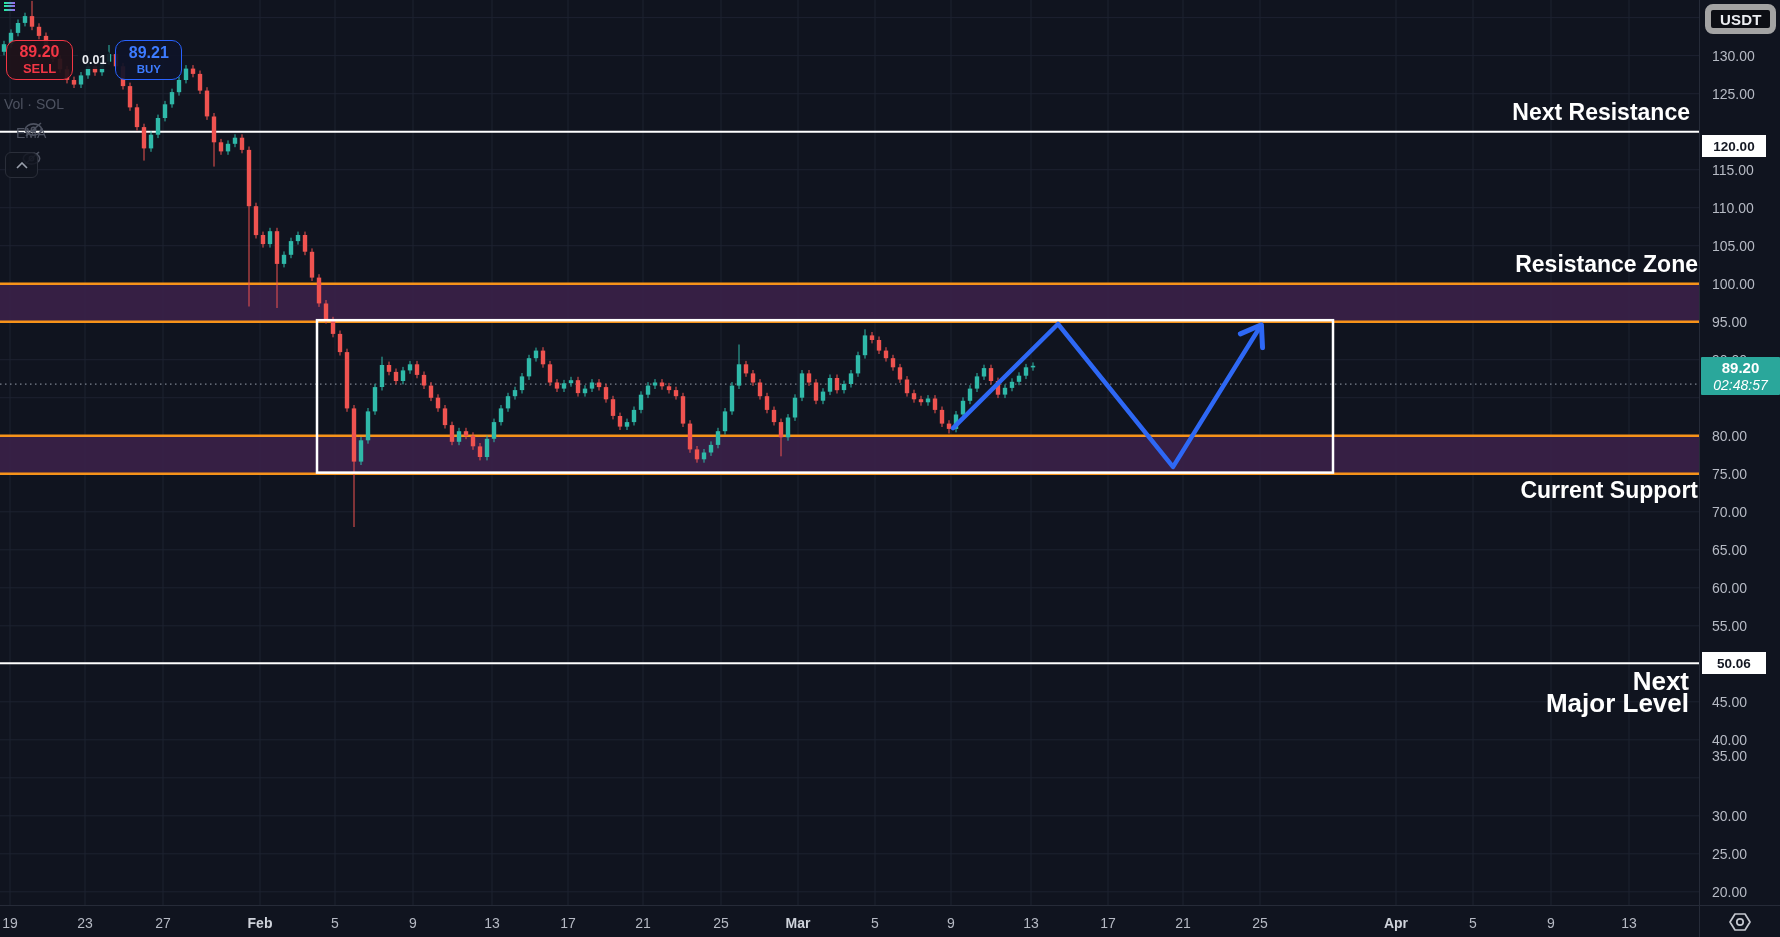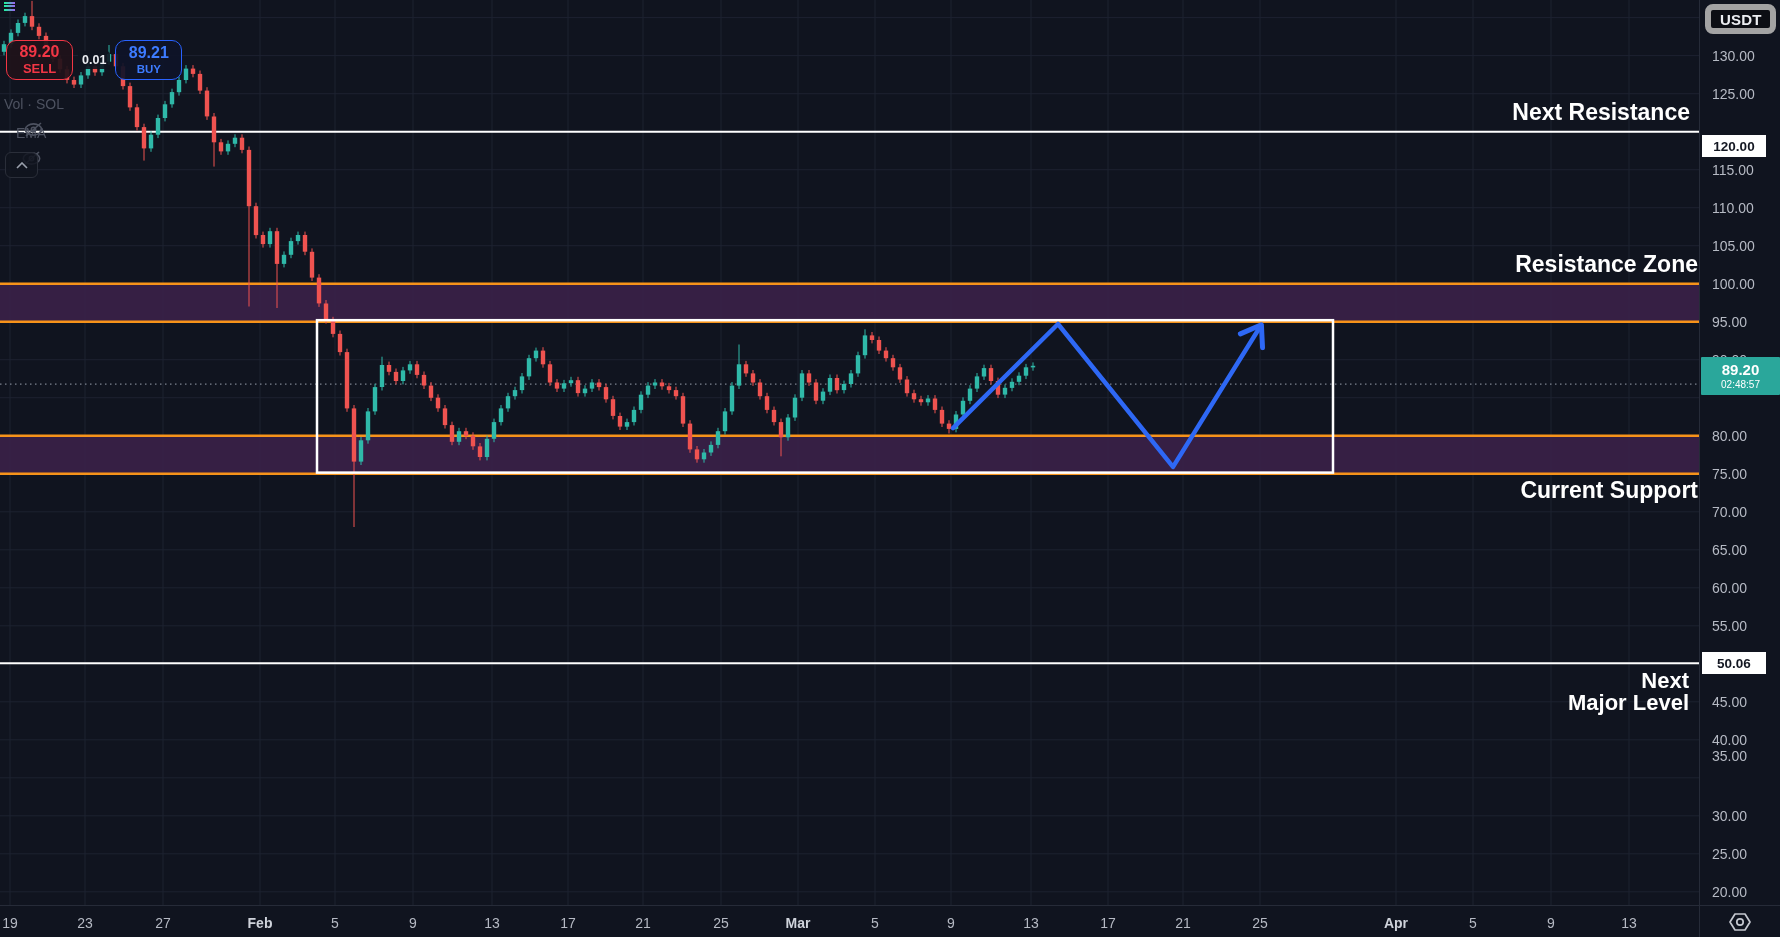--- a/index.html
+++ b/index.html
@@ -19,21 +19,21 @@
   .ttick { position:absolute; top:9px; font-size:14px; color:#b6bac4; transform:translateX(-50%); }
   .ttick.bold { font-weight:bold; color:#cfd3db; }
 
   .axis-label { position:absolute; left:2px; width:64px; height:22px; background:#ffffff; color:#131722;
                 font-size:13.5px; font-weight:bold; display:flex; align-items:center; justify-content:center;
                 transform:translateY(-50%); z-index:3; }
   #last-price-label { position:absolute; left:1px; width:79px; height:38px; border-radius:1px;
                 display:flex; flex-direction:column; align-items:center; justify-content:center;
                 transform:translateY(-50%); z-index:4; color:#fff; line-height:1.2; }
   #last-price-label .lp { font-size:15px; font-weight:bold; }
-  #last-price-label .cd { font-size:10px; }
+  #last-price-label .cd { font-size:14px;font-style:italic; }
 
   #currency-btn { position:absolute; left:1705px; top:4px; width:71px; height:30px; background:#0c0e14;
                   border:6px solid #a3a3a3; border-radius:8px; display:flex; align-items:center;
                   justify-content:space-between; padding:0 9px; z-index:5; cursor:pointer; }
   #currency-btn .cur { color:#eceef2; font-size:15px; font-weight:bold; letter-spacing:.2px; }
   #currency-btn svg { display:block; }
 
   
   #symbol-row { position:absolute; left:26px; top:11px; display:flex; align-items:center; z-index:6; }
   #sol-logo { width:36px; height:36px; border-radius:50%; background:#151a26; position:relative; flex:0 0 auto; }
@@ -489,21 +489,21 @@
 
   <div id="collapse-btn">
     <svg width="12" height="7" viewBox="0 0 12 7">
       <polyline points="1,6 6,1 11,6" fill="none" stroke="#9aa0ac" stroke-width="1.6"></polyline>
     </svg>
   </div>
 
   <div class="ann right" id="ann-next-resistance" style="left: 1690px; top: 112px; font-size: 23px;">Next Resistance</div>
   <div class="ann right" id="ann-resistance-zone" style="left: 1698px; top: 264px; font-size: 23px;">Resistance Zone</div>
   <div class="ann right" id="ann-current-support" style="left: 1698px; top: 490px; font-size: 23px;">Current Support</div>
-  <div class="ann right" id="ann-next-major" style="left: 1689px; top: 692px; font-size: 22px; text-align: right;">
+  <div class="ann right" id="ann-next-major" style="left: 1689px; top: 692px; font-size: 26px; text-align: right;">
     <div>Next</div>
     <div>Major Level</div>
   </div>
 
   <div id="price-axis">
     <div class="axis-label" id="level-label-120" style="top: 146px;">120.00</div>
     <div class="axis-label" id="level-label-50" style="top: 663.3px;">50.06</div>
     <div id="last-price-label" style="top: 376.1px; background: rgb(42, 167, 155);">
       <div class="lp">89.20</div>
       <div class="cd">02:48:57</div>

